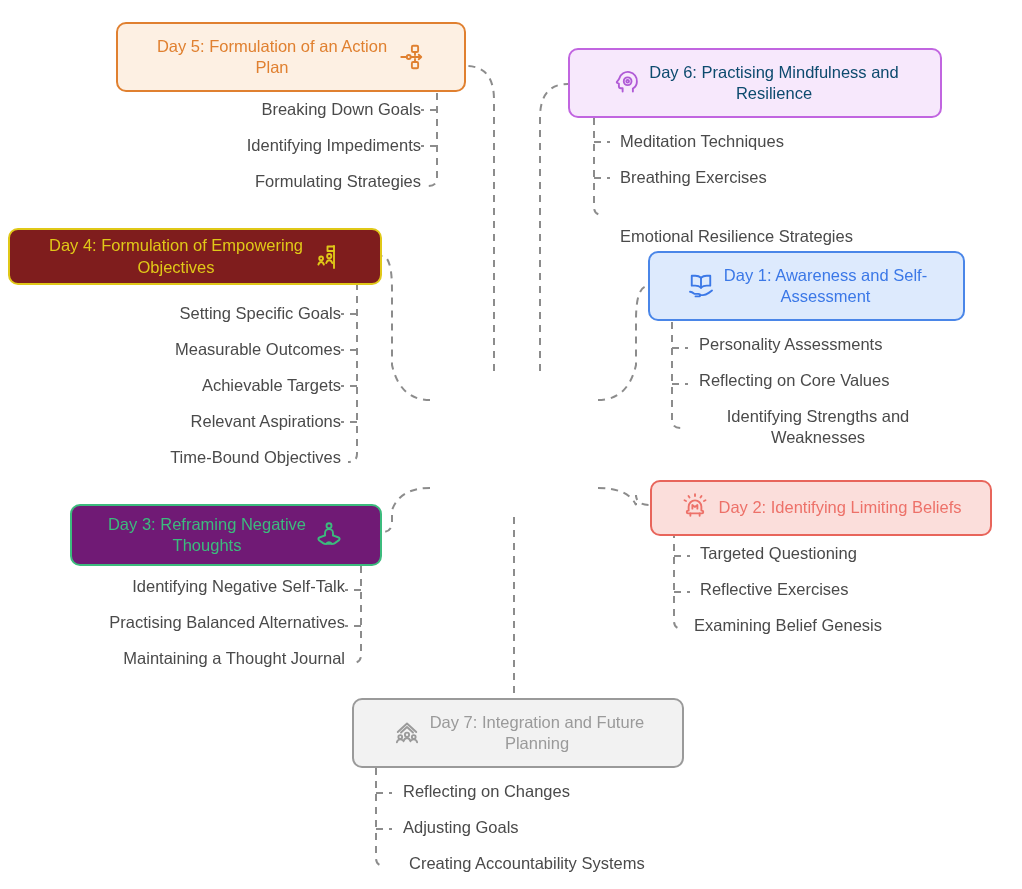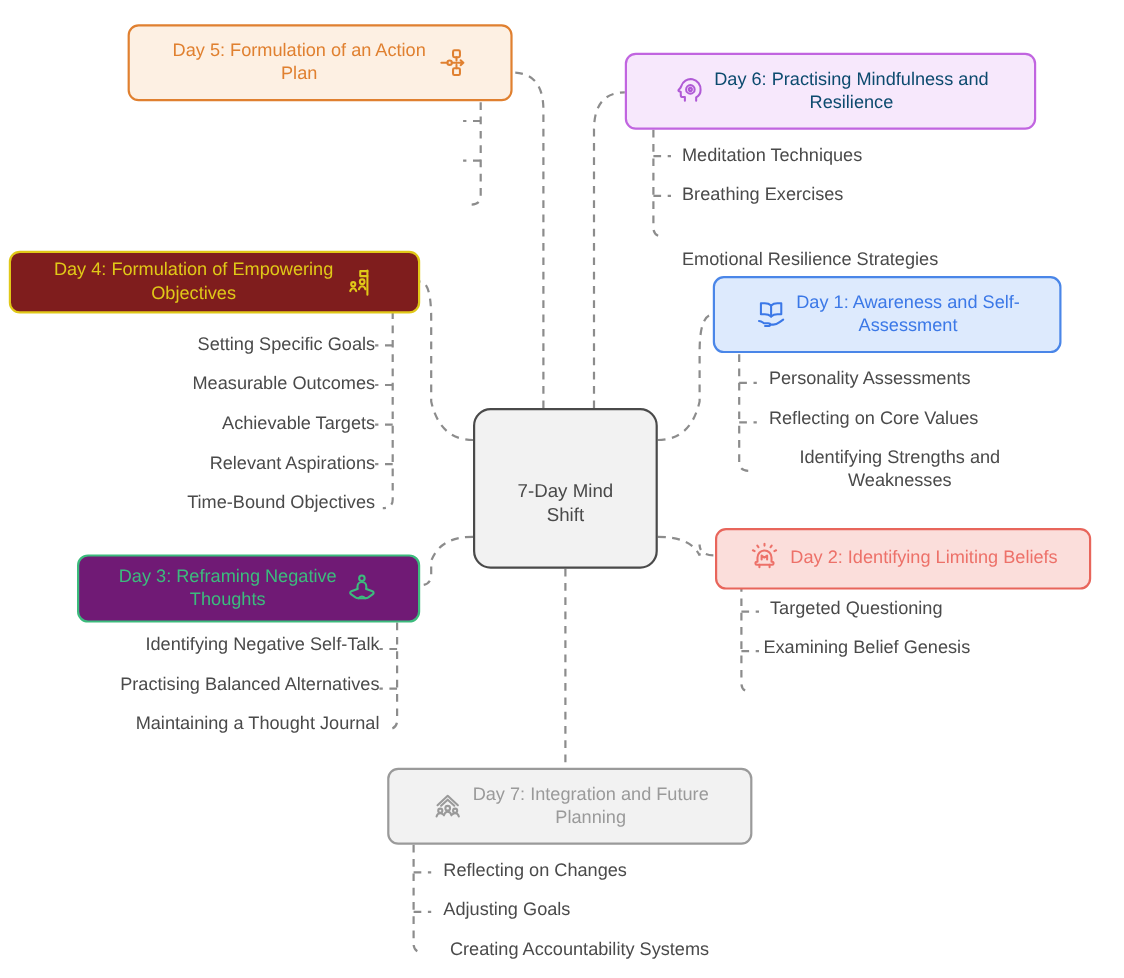--- a/index.html
+++ b/index.html
@@ -152,45 +152,38 @@
       <path d="M594,178 L610,178"></path>
     </g>
 
     <g fill="none" stroke="#8c8c8c" stroke-width="2" stroke-dasharray="7 6">
       <path d="M376,768 L376,858 Q376,866 385,866"></path>
       <path d="M376,793 L392,793"></path>
       <path d="M376,829 L392,829"></path>
     </g>
   </svg>
 
-  <div id="central">
-    <span class="ico">
-      <svg viewBox="0 0 24 24" fill="none" stroke="#4a4a4a" stroke-width="1.5" stroke-linecap="round" stroke-linejoin="round">
-        <circle cx="12" cy="12" r="6.2"></circle>
-        <path d="M12 2.6v3.2M12 18.2v3.2M2.6 12h3.2M18.2 12h3.2"></path>
-        <path d="M15 9.2 10.9 13.3"></path>
-        <circle cx="10.2" cy="14" r="1.5"></circle>
-      </svg>
-    </span>
-    <span class="label">7-Day Mind
-Shift</span>
-  </div>
 
   <div class="node" style="left:116px; top:22px; width:350px; height:70px;
               border-color:#e08030; background:#fdf0e3; color:#e08030;">
     <span class="label">Day 5: Formulation of an Action
 Plan</span>
     <span class="ico">
       <svg viewBox="0 0 24 24" fill="none" stroke="#e08030" stroke-width="1.5" stroke-linecap="round" stroke-linejoin="round">
         <rect x="13.5" y="3" width="5" height="5" rx="1"></rect>
         <rect x="13.5" y="16" width="5" height="5" rx="1"></rect>
         <circle cx="11" cy="12" r="1.6"></circle>
         <path d="M5 12h4.4M16 8v2.4M16 16v-2.4M12.6 12H21M19 10.2 21 12l-2 1.8"></path>
       </svg>
     </span>
+  </div>
+  <div class="sublist left" style="left:60px; top:99px; width:361px;">
+    <div class="subitem" style="height:36px;">Breaking Down Goals</div>
+    <div class="subitem" style="height:36px;">Identifying Impediments</div>
+    <div class="subitem" style="height:36px;">Formulating Strategies</div>
   </div>
 
   <div class="node" style="left:568px; top:48px; width:374px; height:70px;
               border-color:#c165e0; background:#f7e8fc; color:#0c4a6e;">
     <span class="ico">
       <svg viewBox="0 0 24 24" fill="none" stroke="#b05ad6" stroke-width="1.5" stroke-linecap="round" stroke-linejoin="round">
         <path d="M17.5 18.8v-2.4c2-1.1 3.2-3.1 3.2-5.4A7.2 7.2 0 0 0 6.6 8.4
                  c-.3 1-.9 1.6-1.6 2.3-.5.5-.6 1 .1 1.3l1.2.5v2.1c0 .9.7 1.6 1.6 1.6h1.4v2.6"></path>
         <circle cx="13.3" cy="10.6" r="3.1"></circle>
         <circle cx="13.3" cy="10.6" r="1.1"></circle>
@@ -257,20 +250,21 @@
                  a5.1 5.1 0 0 0-10.2 0v3.1h-.5c-.6 0-1 .5-1 1.1 0 .6.4 1.1 1 1.1Z"></path>
         <path d="M8.3 16.3v1.9M15.7 16.3v1.9"></path>
         <path d="M12 2.4V1M7.6 3.6 6.8 2.4M16.4 3.6l.8-1.2M4.8 6.4 3.6 5.8M19.2 6.4l1.2-.6"></path>
         <path d="M9.9 12.5v-2.9l2 1.5 2-1.5v2.9"></path>
       </svg>
     </span>
     <span class="label">Day 2: Identifying Limiting Beliefs</span>
   </div>
   <div class="sublist right" style="left:700px; top:543px; width:300px;">
     <div class="subitem" style="height:36px;">Targeted Questioning</div>
+    <div class="subitem" style="height:36px;">Reflective Exercises</div>
     <div class="subitem" style="height:36px; margin-left:-6px;">Examining Belief Genesis</div>
   </div>
 
   <div class="node" style="left:70px; top:504px; width:312px; height:62px;
               border-color:#3cbb7d; background:#701a75; color:#3cbb7d;">
     <span class="label">Day 3: Reframing Negative
 Thoughts</span>
     <span class="ico">
       <svg viewBox="0 0 24 24" fill="none" stroke="#3cbb7d" stroke-width="1.5" stroke-linecap="round" stroke-linejoin="round">
         <circle cx="12" cy="4.6" r="2"></circle>

